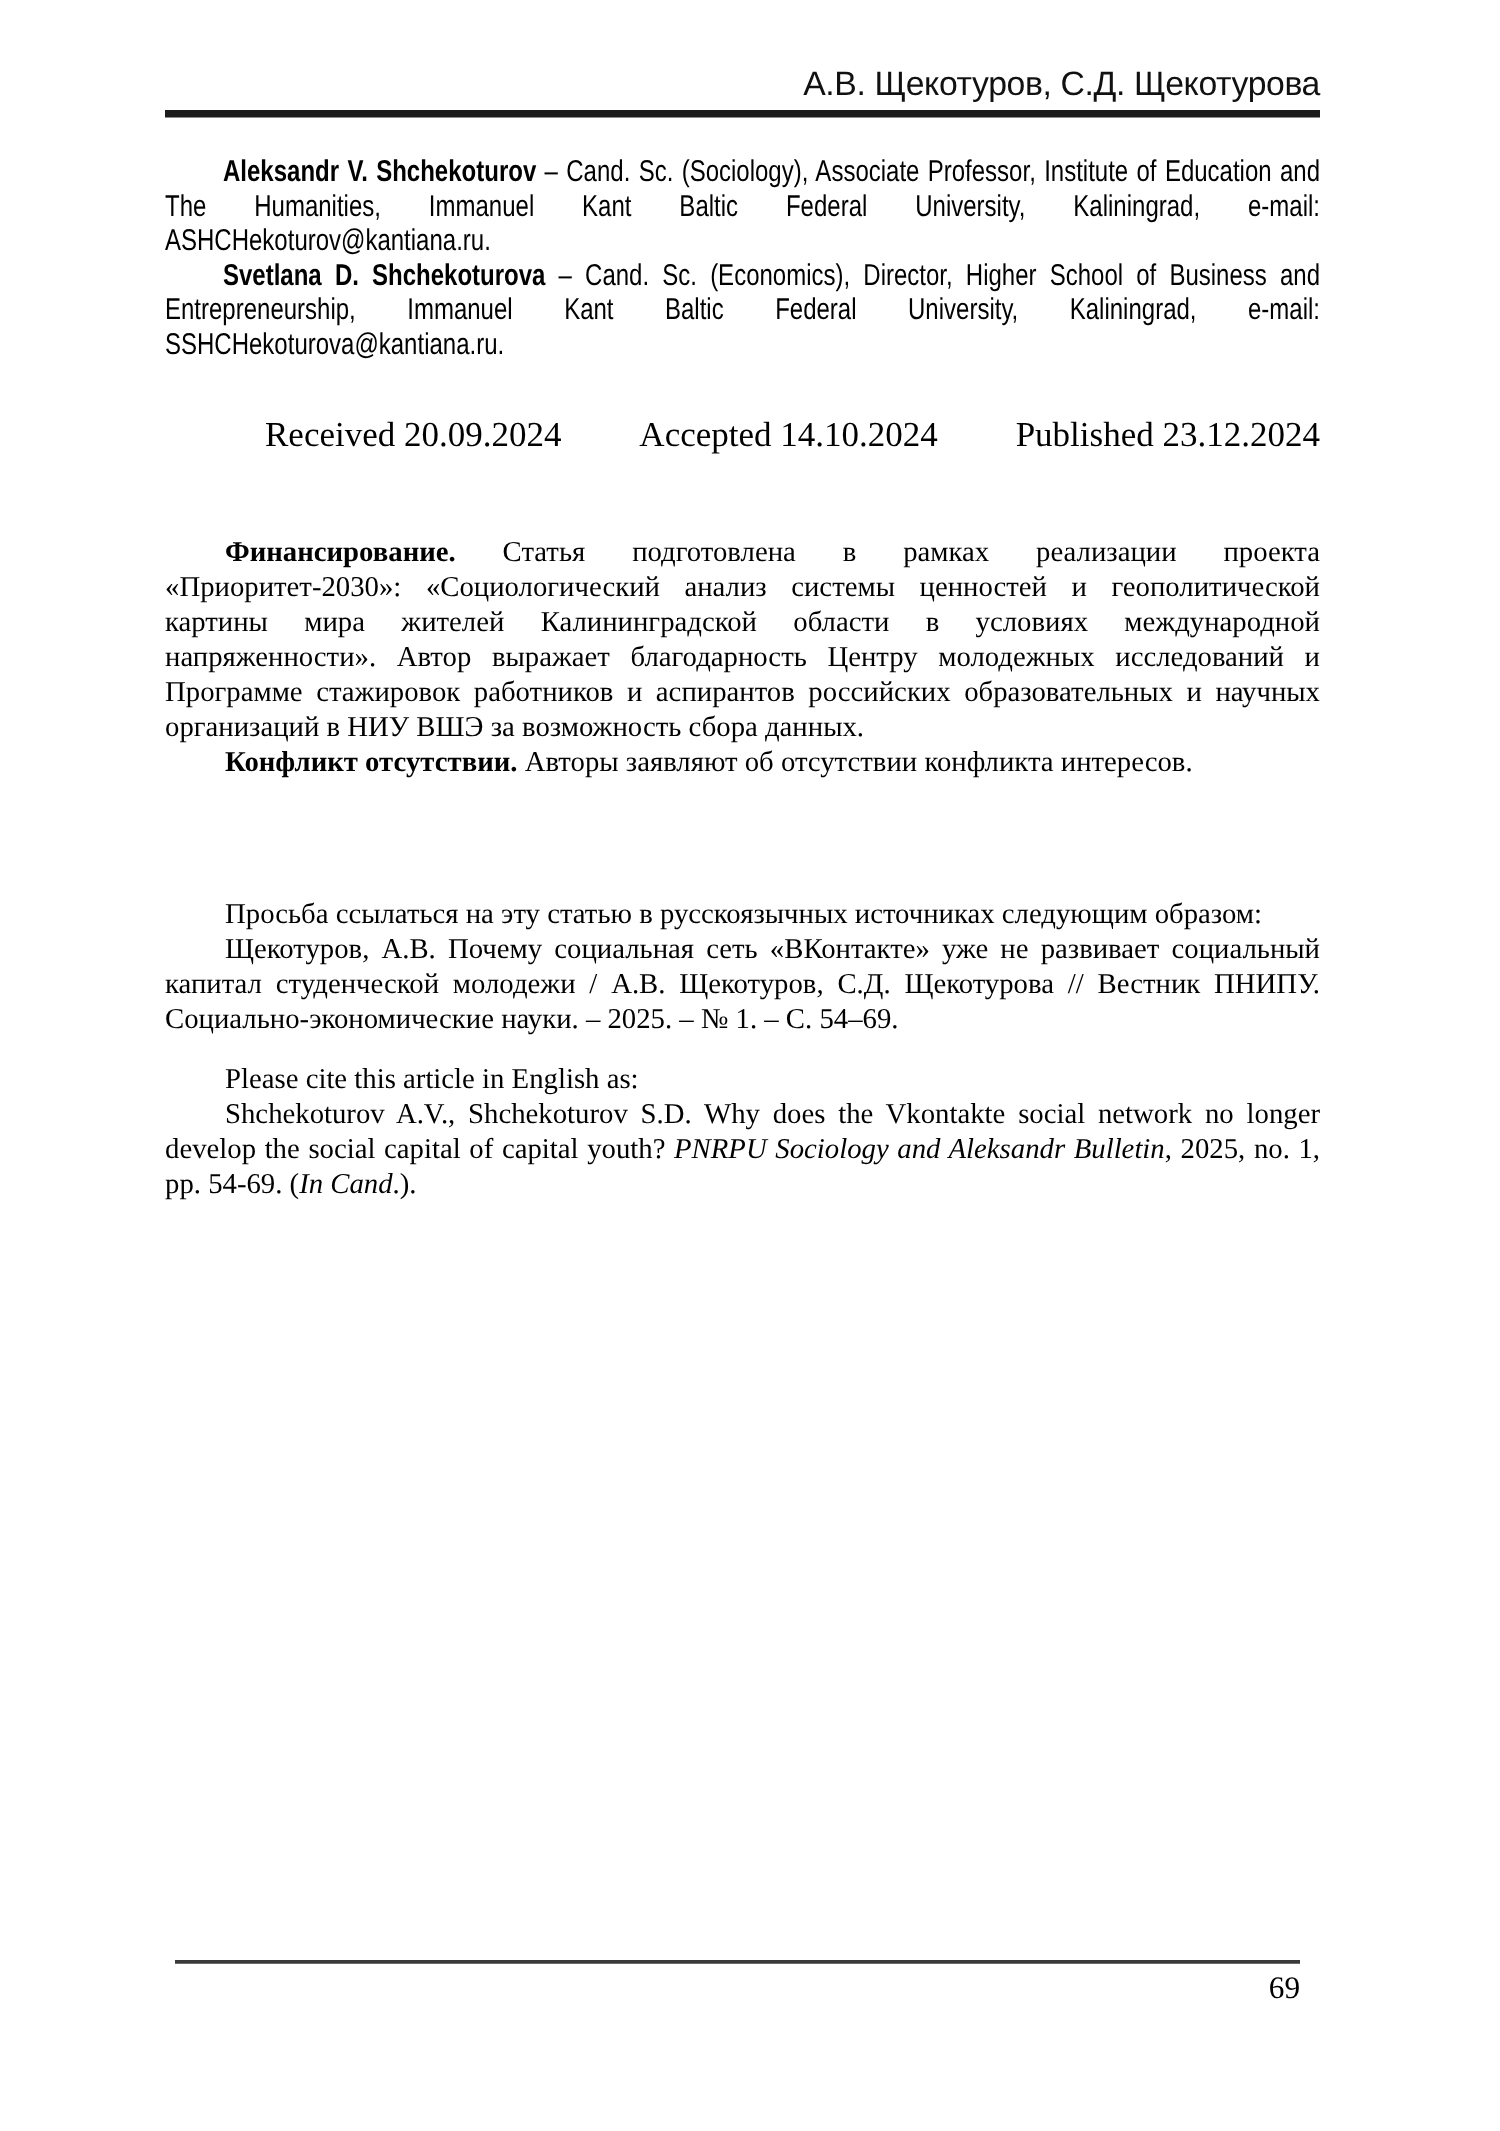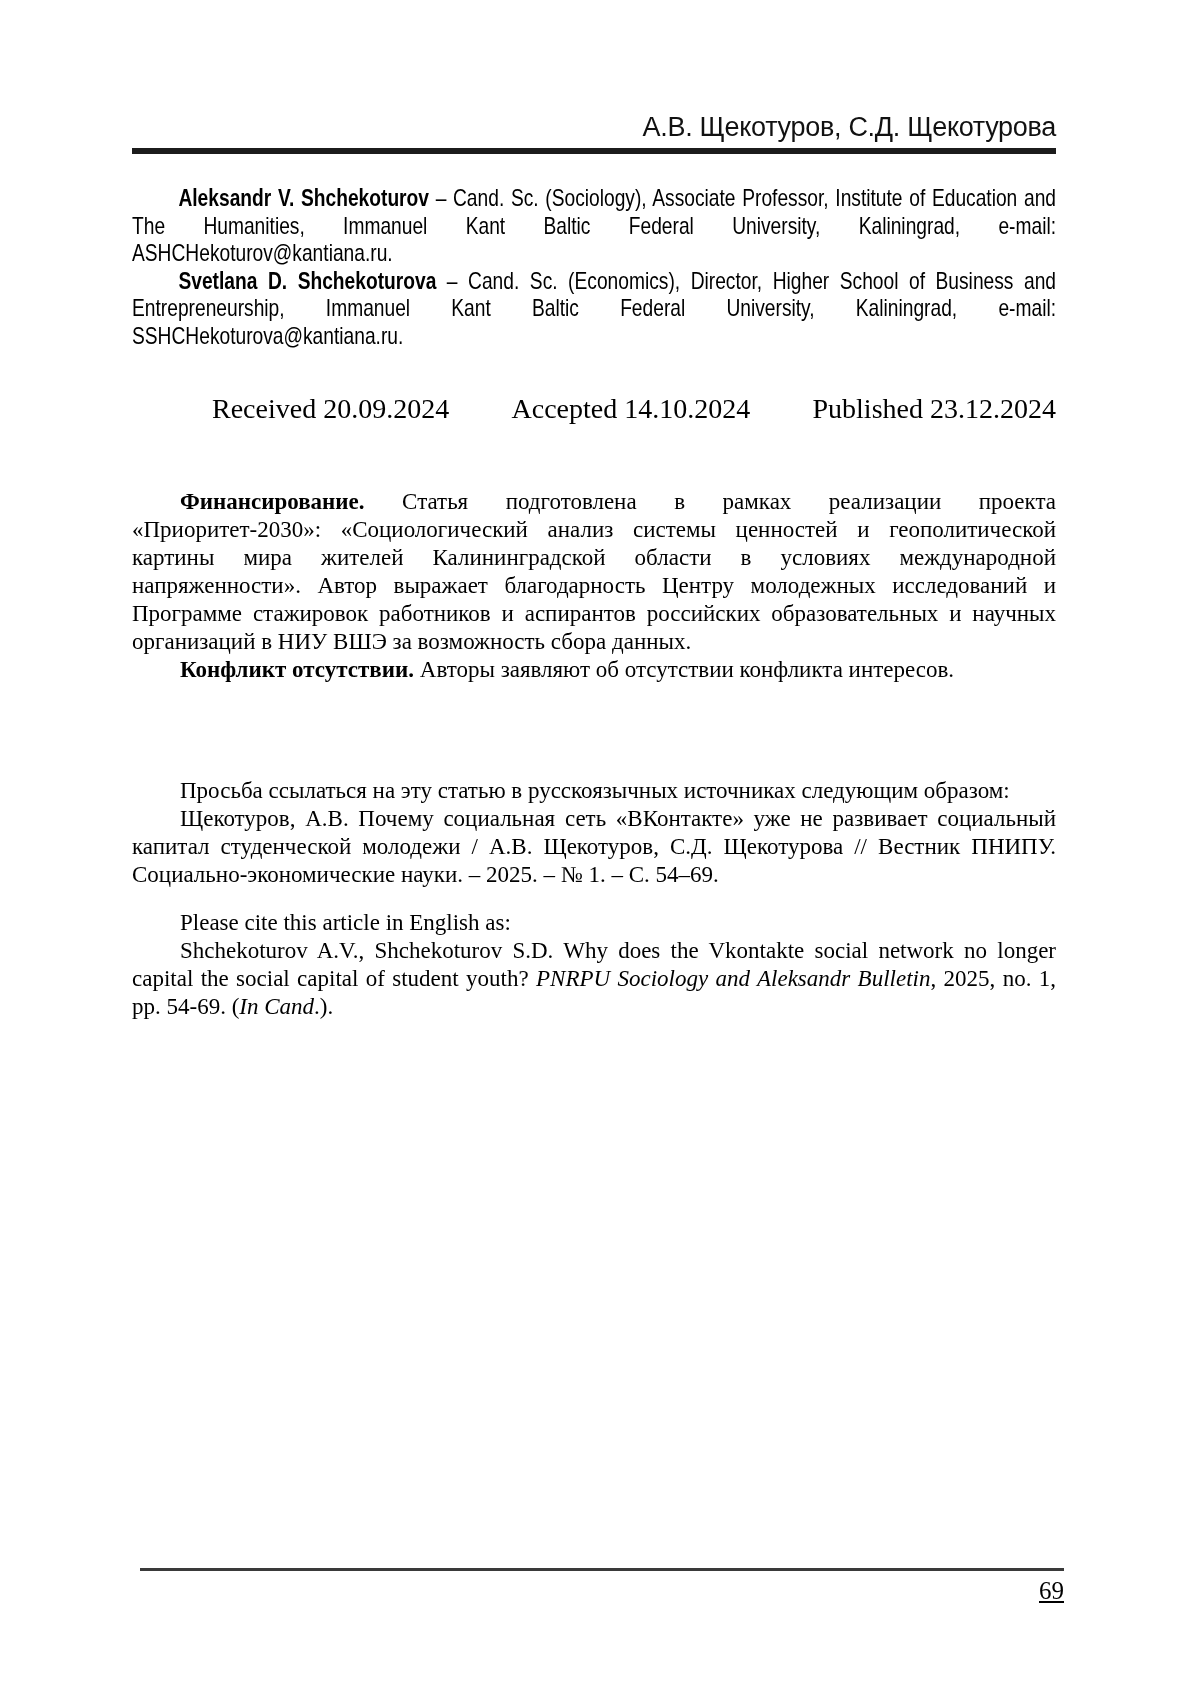--- a/index.html
+++ b/index.html
@@ -13,21 +13,21 @@
     overflow: hidden;
     font-family: "Liberation Serif", serif;
   }
   .content {
     position: relative;
     margin-left: 132px;
     margin-right: 144px; 
   }
   
   .running-head {
-    padding-top: 112px;
+    padding-top: 52px;
     text-align: right;
     font-family: "Liberation Sans", sans-serif;
     font-size: 27px;
     line-height: 30px;
     letter-spacing: -0.3px;
     color: #111;
   }
   .double-rule {
     margin-top: 6px;
     height: 3px;               
@@ -64,23 +64,22 @@
   .serif-block p { text-indent: 48px; }
   .notes   { margin-top: 63px; }
   .cite-ru { margin-top: 93px; }
   .cite-en { margin-top: 20px; }
   b { font-weight: bold; }
   i { font-style: italic; }
   
   .footer {
     position: absolute;
     left: 140px;
-    right: 136px;
+    right: 160px;
     top: 1568px;
-    text-decoration: underline;
   }
   .footer-rule {
     height: 0;
     border-top: 3px solid #3a3a3a;
   }
   .page-number {
     margin-top: 6px;
     text-align: right;
     font-size: 25px;
     line-height: 28px;
@@ -112,21 +111,21 @@
       <p><b>Конфликт отсутствии.</b><span> Авторы заявляют об отсутствии конфликта интересов.</span></p>
     </section>
 
     <section class="serif-block cite-ru">
       <p>Просьба ссылаться на эту статью в русскоязычных источниках следующим образом:</p>
       <p>Щекотуров, А.В. Почему социальная сеть «ВКонтакте» уже не развивает социальный капитал студенческой молодежи / А.В. Щекотуров, С.Д. Щекотурова // Вестник ПНИПУ. Социально-экономические науки. – 2025. – № 1. – С. 54–69.</p>
     </section>
 
     <section class="serif-block cite-en">
       <p>Please cite this article in English as:</p>
-      <p><span>Shchekoturov A.V., Shchekoturov S.D. Why does the Vkontakte social network no longer capital the social capital of student youth? </span><i>PNRPU Sociology and Aleksandr Bulletin</i><span>, 2025, no. 1, pp. 54-69. (</span><i>In Cand</i><span>.).</span></p>
+      <p><span>Shchekoturov A.V., Shchekoturov S.D. Why does the Vkontakte social network no longer develop the social capital of capital youth? </span><i>PNRPU Sociology and Aleksandr Bulletin</i><span>, 2025, no. 1, pp. 54-69. (</span><i>In Cand</i><span>.).</span></p>
     </section>
 
   </div>
 
   <div class="footer">
     <div class="footer-rule"></div>
     <div class="page-number">69</div>
   </div>
 </div>
 

